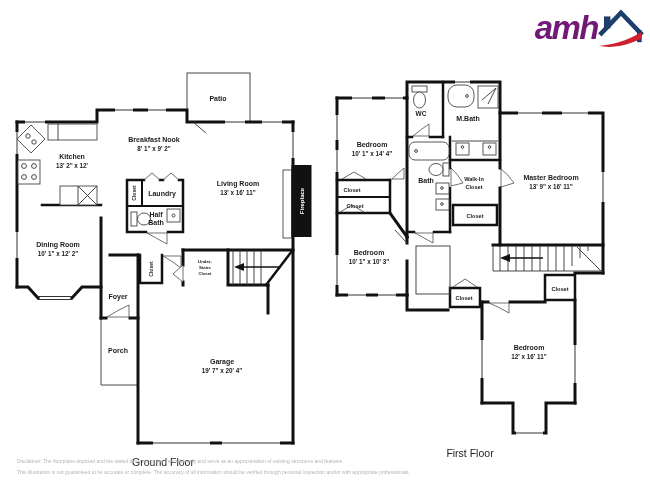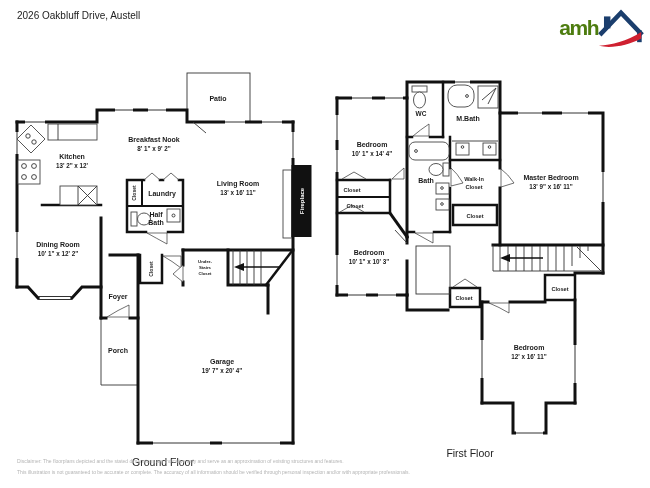--- a/index.html
+++ b/index.html
@@ -1,20 +1,20 @@
 <!DOCTYPE html>
 <html><head>
 <meta charset="utf-8">
 <style>
   html,body{margin:0;padding:0;background:#fff;}
   #canvas{position:relative;width:650px;height:488px;background:#fff;overflow:hidden;
           font-family:"Liberation Sans",sans-serif;}
   .address{position:absolute;left:17px;top:10px;font-size:10px;color:#222;}
   .logo{position:absolute;right:6px;top:6px;display:flex;align-items:center;}
-  .logo-text{font-size:21px;font-weight:700;color:#4d7c0f;letter-spacing:-1.5px;line-height:1;}
+  .logo-text{font-size:33px;font-weight:700;color:#701a75;letter-spacing:-1.5px;line-height:1;font-style:italic;}
   .plan-svg{position:absolute;left:0;top:0;}
   .disclaimer{position:absolute;left:17px;font-size:5px;color:#b5b5b5;white-space:nowrap;}
   .disc1{top:458px;} .disc2{top:469px;}
   svg text{fill:#1a1a1a;}
   .room{font-size:7px;font-weight:700;text-anchor:middle;}
   .dims{font-size:6.3px;font-weight:700;text-anchor:middle;}
   .small{font-size:5.6px;font-weight:700;text-anchor:middle;}
   .tiny{font-size:4.3px;font-weight:700;text-anchor:middle;}
   .vert{font-size:5px;font-weight:700;text-anchor:middle;}
   .floorlbl{font-size:10.5px;font-weight:400;fill:#222;text-anchor:middle;}
@@ -26,21 +26,20 @@
   .winW{stroke:#fff;stroke-width:4.5;fill:none;}
   .winL{stroke:#333;stroke-width:1;fill:none;}
   .door{fill:#fff;stroke:#333;stroke-width:0.7;}
   .peak{stroke:#444;stroke-width:0.8;fill:none;}
 </style>
 </head>
 <body>
 
 <div id="canvas">
 
-  <div class="address">2026 Oakbluff Drive, Austell</div>
 
   <div class="logo">
     <span class="logo-text">amh</span>
     <svg width="46" height="42" viewBox="0 0 100 90">
       <path d="M4,62 L50,14 L96,62" fill="none" stroke-width="10" stroke-linejoin="miter" stroke="#1b3e6d"></path>
       <rect x="13" y="22" width="14" height="26" fill="#1b3e6d"></rect>
       <rect x="85" y="52" width="10" height="26" fill="#1b3e6d"></rect>
       <path d="M2,86 C30,84 62,76 94,56 L94,70 C64,86 28,92 2,86 Z" fill="#cf2030"></path>
     </svg>
   </div>

